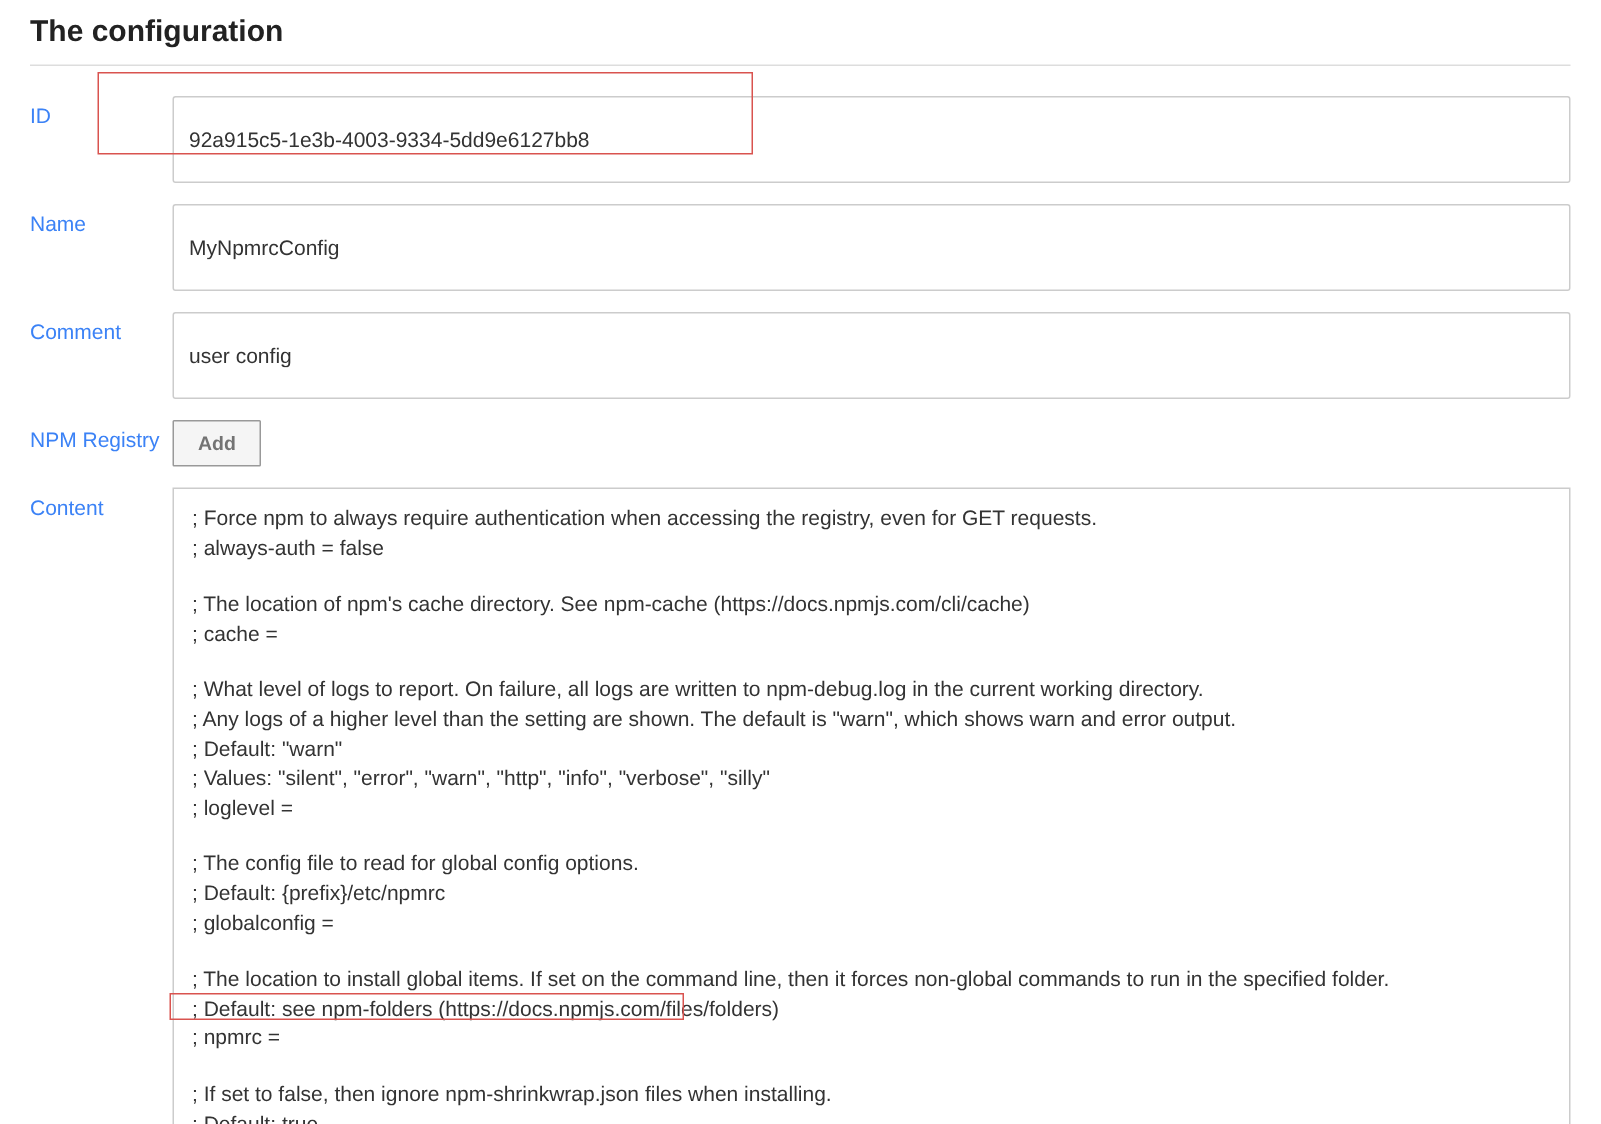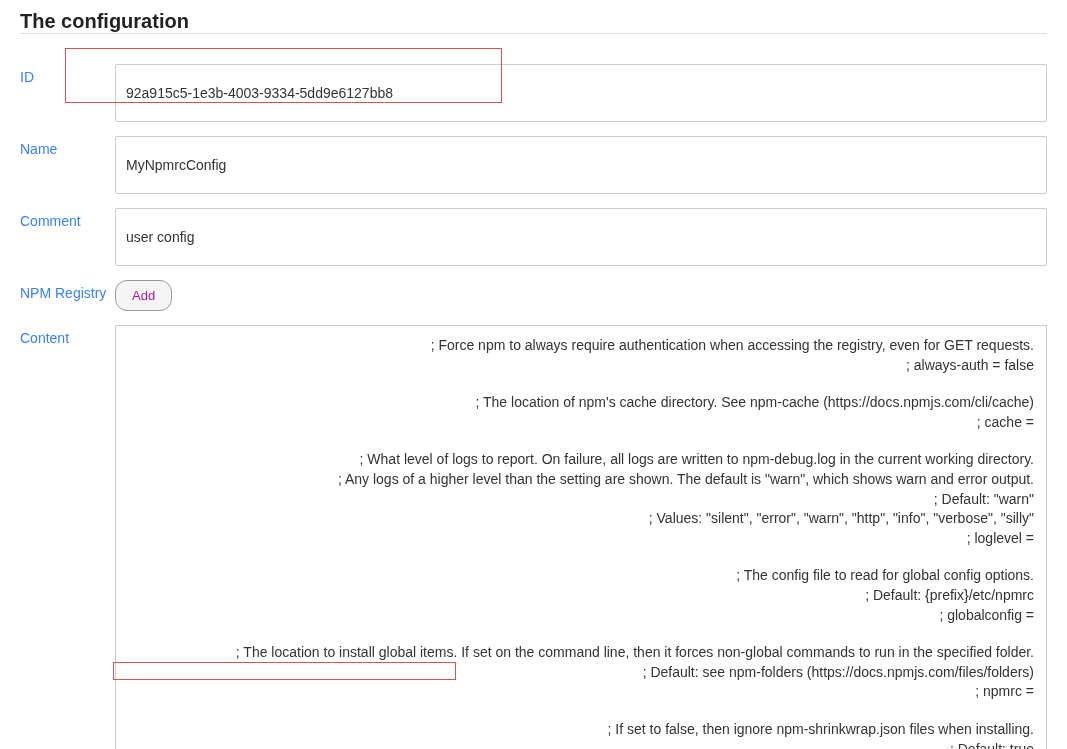--- a/index.html
+++ b/index.html
@@ -11,22 +11,23 @@
       font-family: -apple-system, BlinkMacSystemFont, "Segoe UI", Arial, sans-serif;
       font-size: 14px;
       color: #333;
       background: #fff;
       padding: 10px 20px;
     }
     .page-title {
       font-size: 20px;
       font-weight: 600;
       color: #222;
+      padding-bottom: 10px;
       border-bottom: 1px solid #ddd;
-      margin-bottom: 16px;
+      margin-bottom: 6px;
     }
     .form-row {
       display: flex;
       align-items: flex-start;
       padding-top: 14px;
     }
     .form-label {
       width: 95px;
       flex-shrink: 0;
       color: #3b82f6;
@@ -44,37 +45,36 @@
       font-size: 14px;
       font-family: inherit;
       color: #333;
       background: #fff;
     }
     .btn-add {
       padding: 7px 16px;
       border: 1px solid #999;
       background: #f5f5f5;
       font-size: 13px;
-      font-weight: 400;
-      color: #a21caf;
+      font-weight: 700;
+      color: #737373;
       cursor: pointer;
-      border-radius: 12px;
+      border-radius: 1px;
     }
     .content-box {
       width: 100%;
       border: 1px solid #ccc;
       padding: 10px 12px;
       font-size: 14px;
       line-height: 1.4;
       color: #333;
       font-family: -apple-system, BlinkMacSystemFont, "Segoe UI", Arial, sans-serif;
     }
     .content-block {
       margin-bottom: 18px;
-      text-align: right;
     }
     .content-block:last-child {
       margin-bottom: 0;
     }
     .content-line {
       display: block;
     }
     .highlight-id {
       position: absolute;
       border: 1px solid #d9534f;

